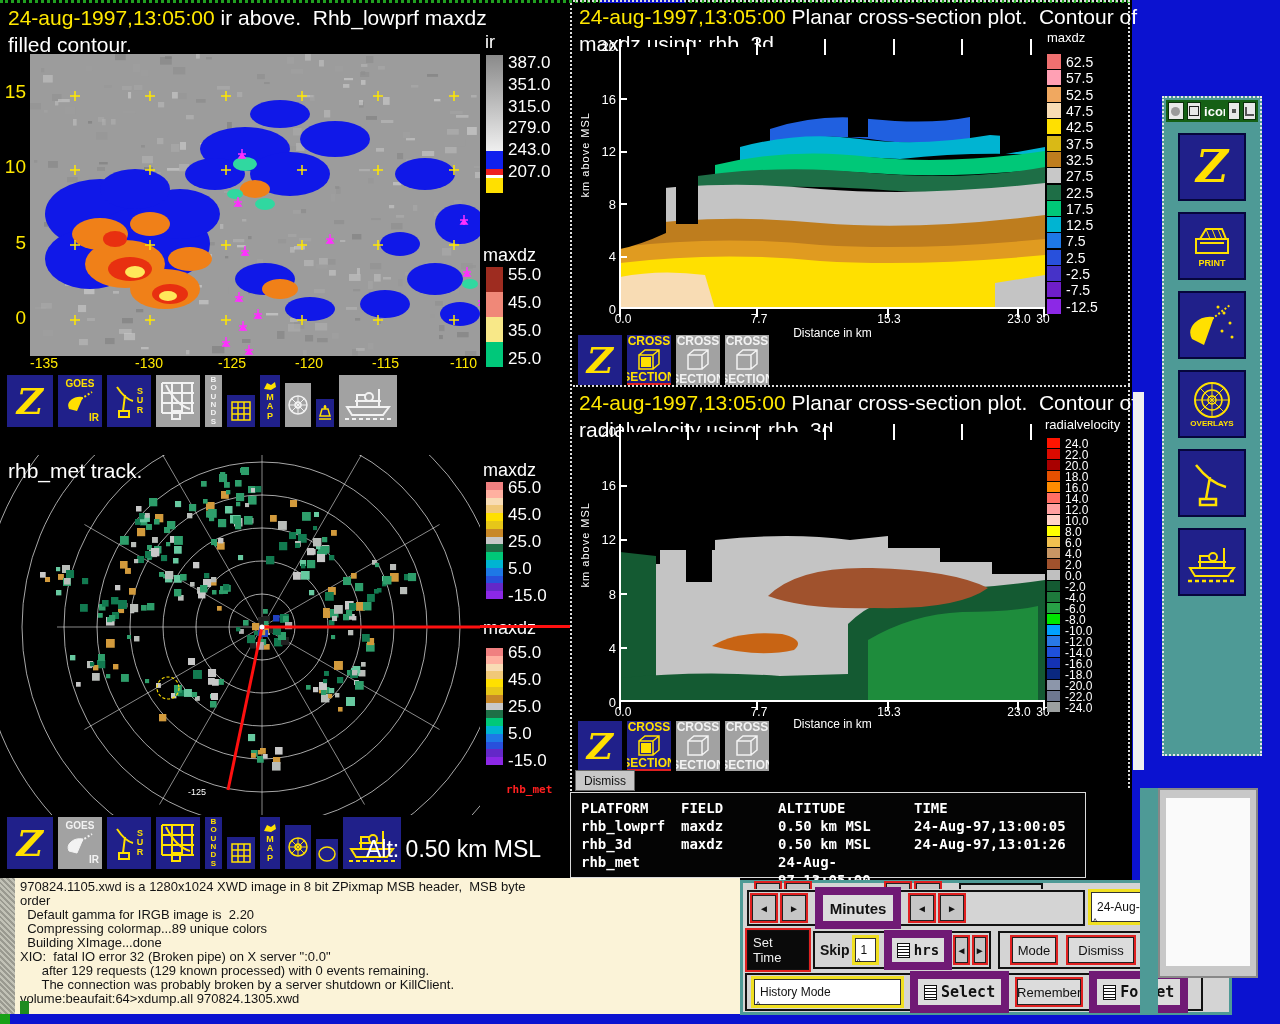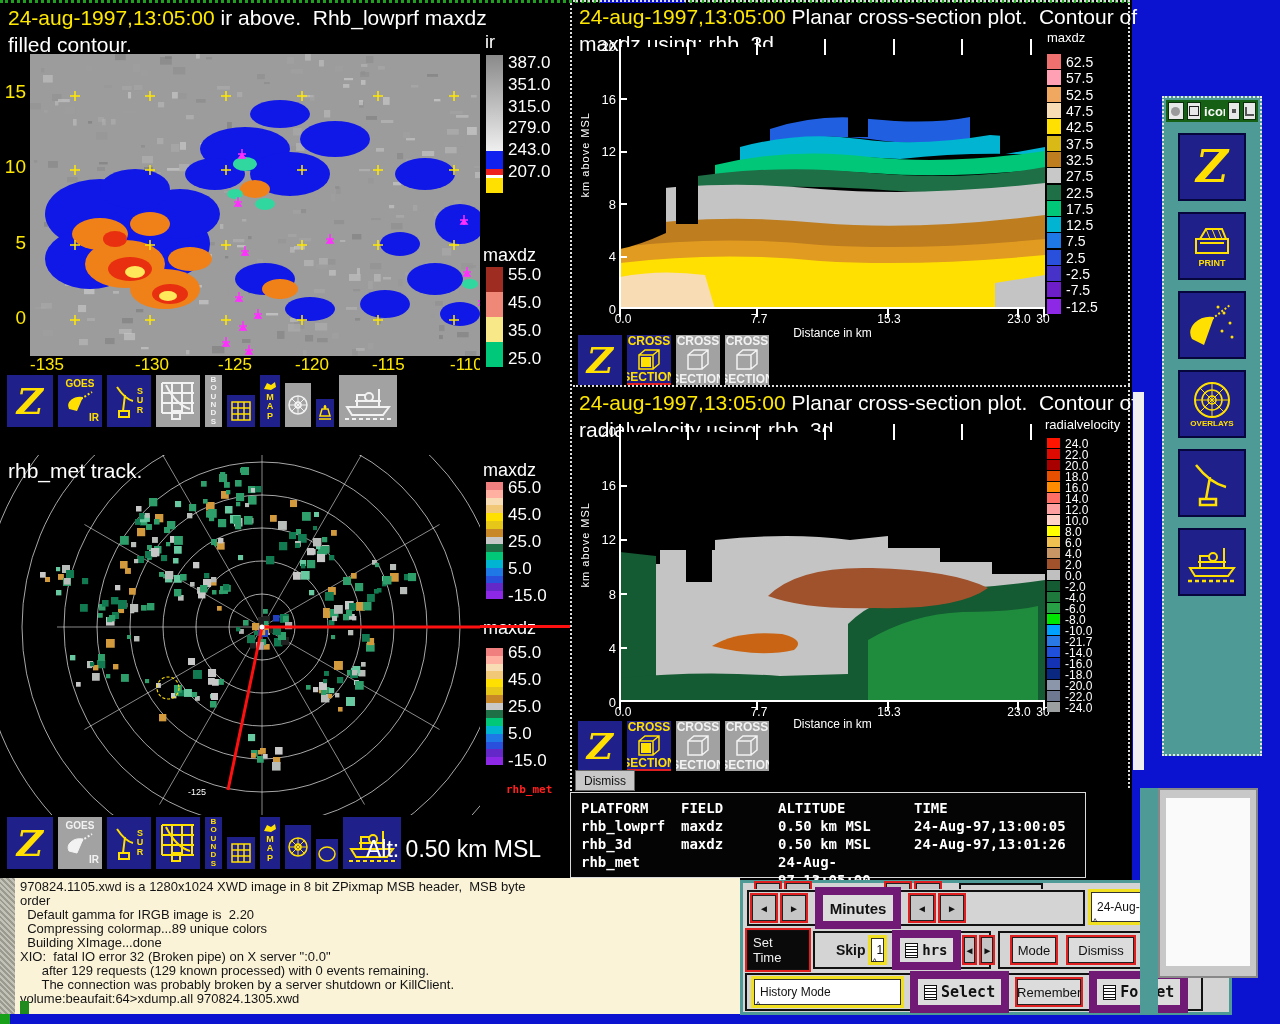--- a/index.html
+++ b/index.html
@@ -418,21 +418,21 @@
           <path d="M296,185 h8 M300,180 v10 M297,189 l3,-4 l3,4 Z" stroke-width="1.5"></path>
         </g>
     </svg>
 
     <div class="abs" style="left:0;top:78px;width:26px;height:248px;display:flex;flex-direction:column;justify-content:space-between;text-align:right;color:#FFE800;font-size:19px;">
       <div>15</div>
         <div>10</div>
       <div>5</div>
         <div>0</div>
     </div>
-    <div class="abs" style="top:352px;left:0;width:570px;height:22px;color:#FFE800;font-size:17px;">
+    <div class="abs" style="top:352px;left:0;width:570px;height:22px;color:#FFE800;font-size:14px;">
       <span class="abs" style="left:30px;">-135</span>
       <span class="abs" style="left:135px;">-130</span>
       <span class="abs" style="left:218px;">-125</span>
       <span class="abs" style="left:295px;">-120</span>
       <span class="abs" style="left:372px;">-115</span>
       <span class="abs" style="left:450px;width:30px;overflow:hidden;display:inline-block;">-110</span>
     </div>
 
     <div class="abs cblab" style="left:485px;top:29px;">ir</div>
     <div class="abs cbbar" style="left:486px;top:52px;width:17px;">
@@ -1279,21 +1279,21 @@
         <div class="cbrow">
           <span class="sw" style="background: rgb(0, 230, 0);"></span>
           <span class="lv">-8.0</span>
         </div>
         <div class="cbrow">
           <span class="sw" style="background: rgb(0, 160, 255);"></span>
           <span class="lv">-10.0</span>
         </div>
         <div class="cbrow">
           <span class="sw" style="background: rgb(40, 120, 230);"></span>
-          <span class="lv">-21.7</span>
+          <span class="lv">-12.0</span>
         </div>
         <div class="cbrow">
           <span class="sw" style="background: rgb(30, 80, 220);"></span>
           <span class="lv">-14.0</span>
         </div>
         <div class="cbrow">
           <span class="sw" style="background: rgb(20, 50, 180);"></span>
           <span class="lv">-16.0</span>
         </div>
         <div class="cbrow">
@@ -1405,21 +1405,21 @@
         </span>
       <span class="arrbtn">
           <span>►</span>
         </span>
     </div>
     <div class="yfield abs" style="left:348px;top:9px;width:132px;height:28px;">24-Aug-97,13:05:00</div>
 
     <div class="abs" style="left:2px;top:48px;width:66px;height:38px;border:2px solid #111;display:flex;align-items:center;justify-content:center;box-sizing:border-box;">
       <span style="background:#0A0A0A;color:#F0F0F0;border:1px solid #111;outline:2px solid #E02020;font-size:13px;padding:4px 5px;">Set Time</span>
     </div>
-    <div class="grp" style="left:70px;top:48px;width:178px;height:38px;padding-left:21px;">
+    <div class="grp" style="left:70px;top:48px;width:178px;height:38px;padding-left:5px;">
       <span style="font-weight:bold;font-size:14px;color:#111;margin-right:5px;">Skip</span>
       <span class="yfield" style="width:30px;height:22px;">1</span>
       <span class="pbtn mono" style="height:24px;padding:0 5px;margin-left:8px;font-size:14px;">
           <span class="mglyph"></span>
           <span>hrs</span>
         </span>
       <span class="arrbtn">
           <span>◄</span>
         </span>
       <span class="arrbtn">

